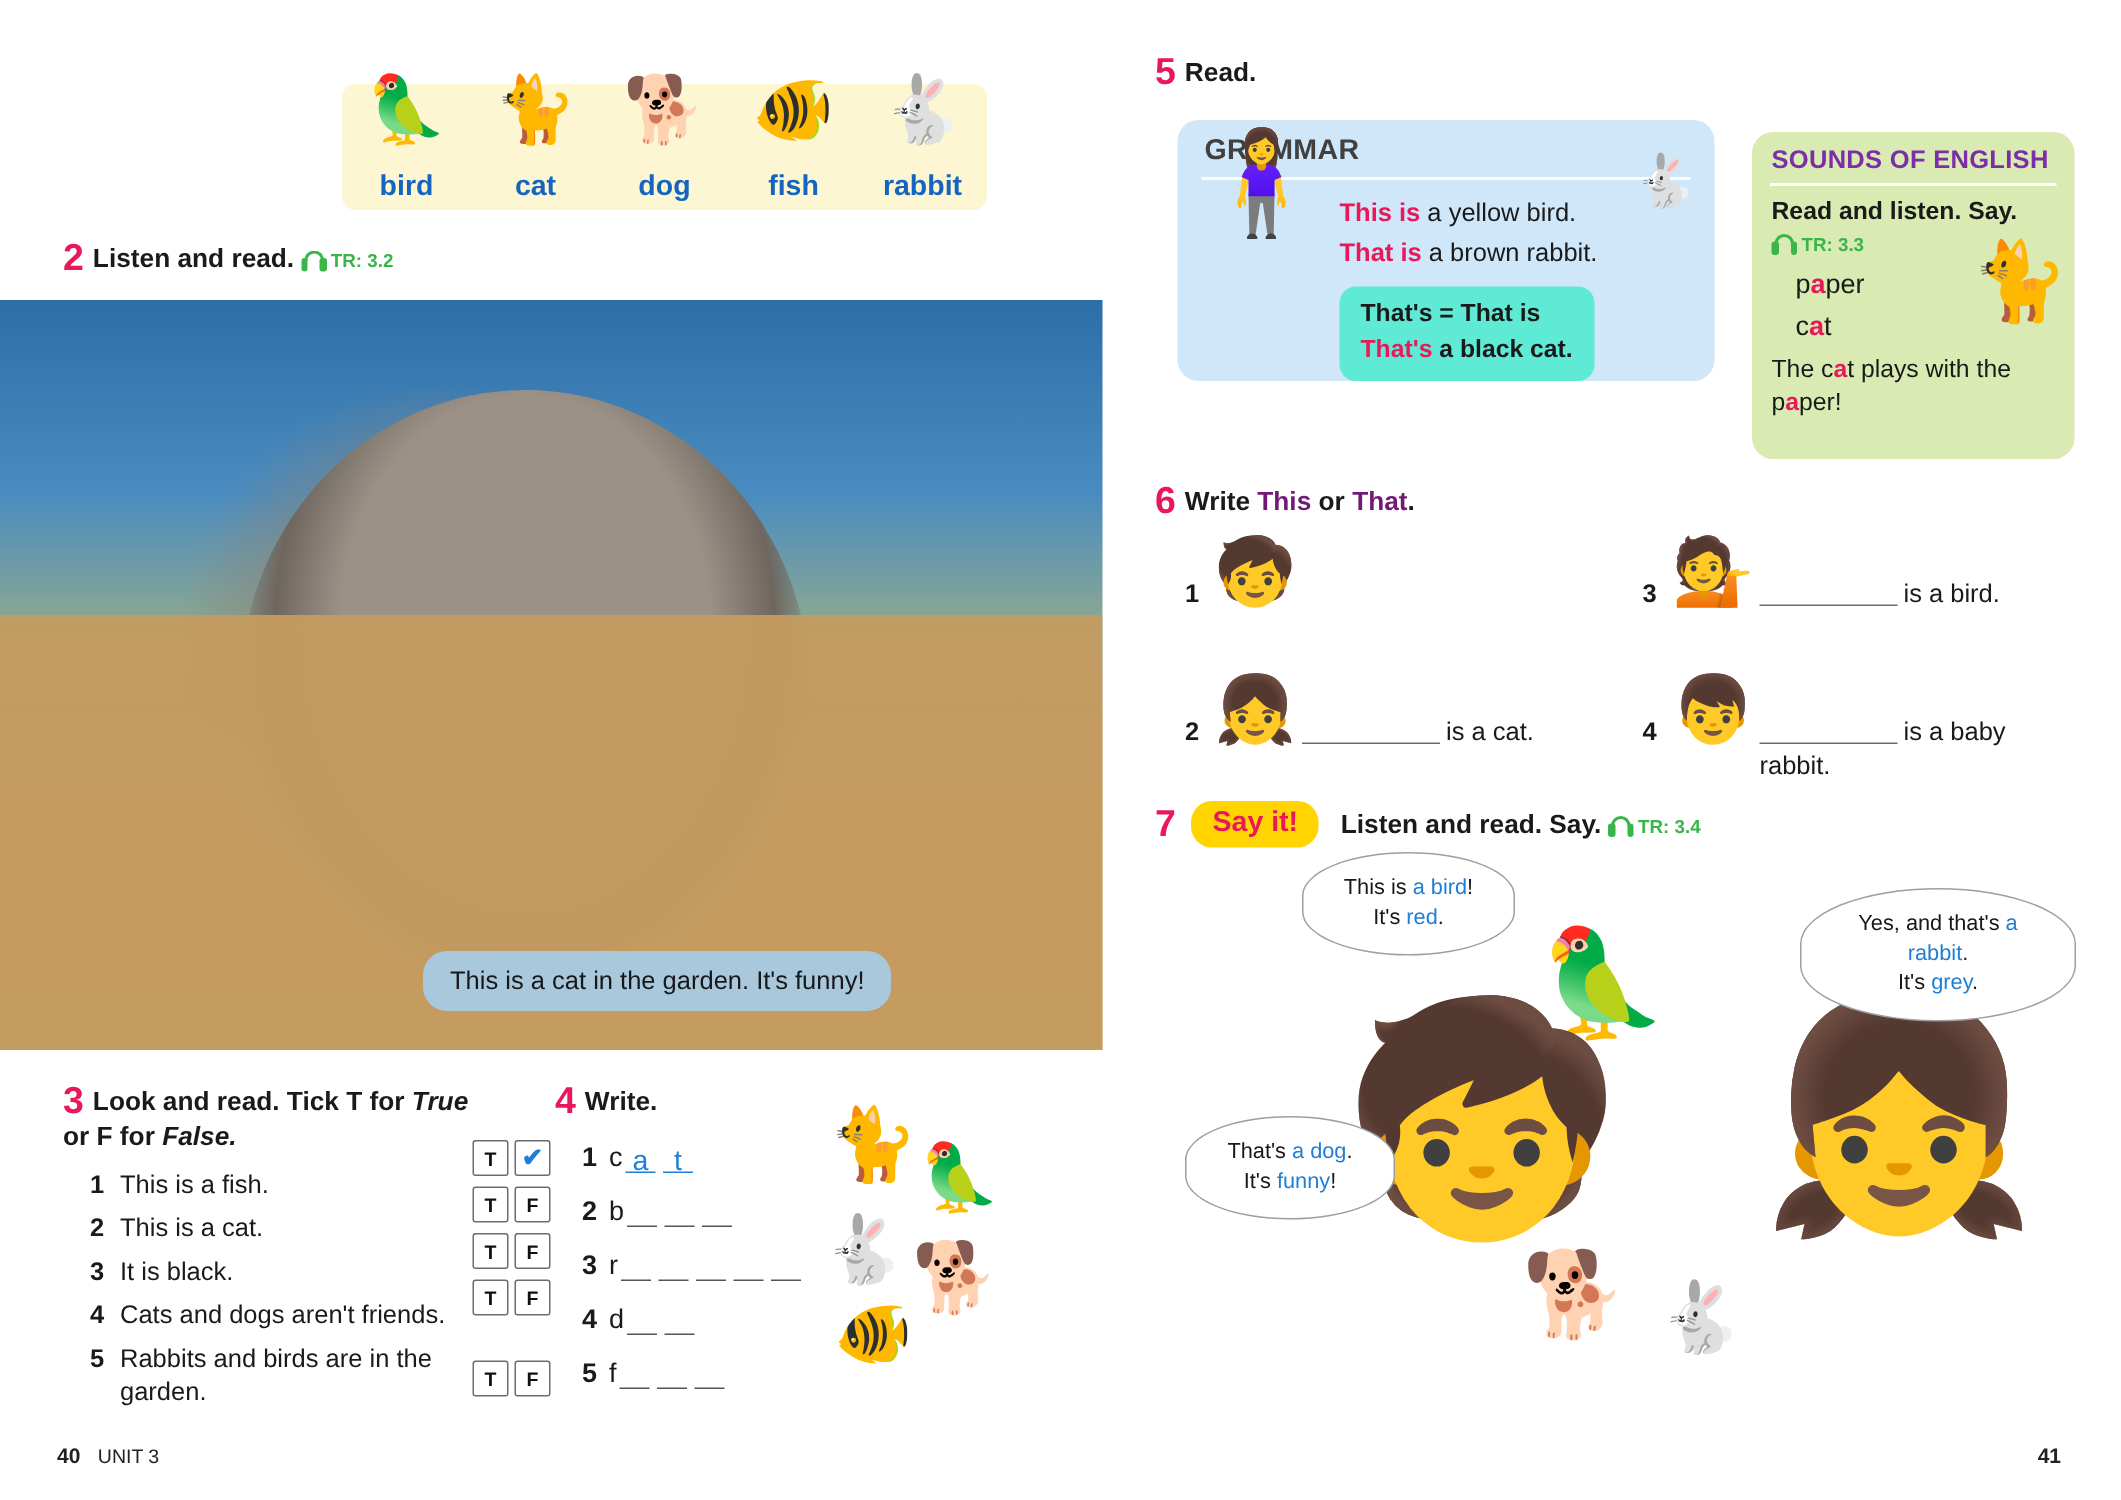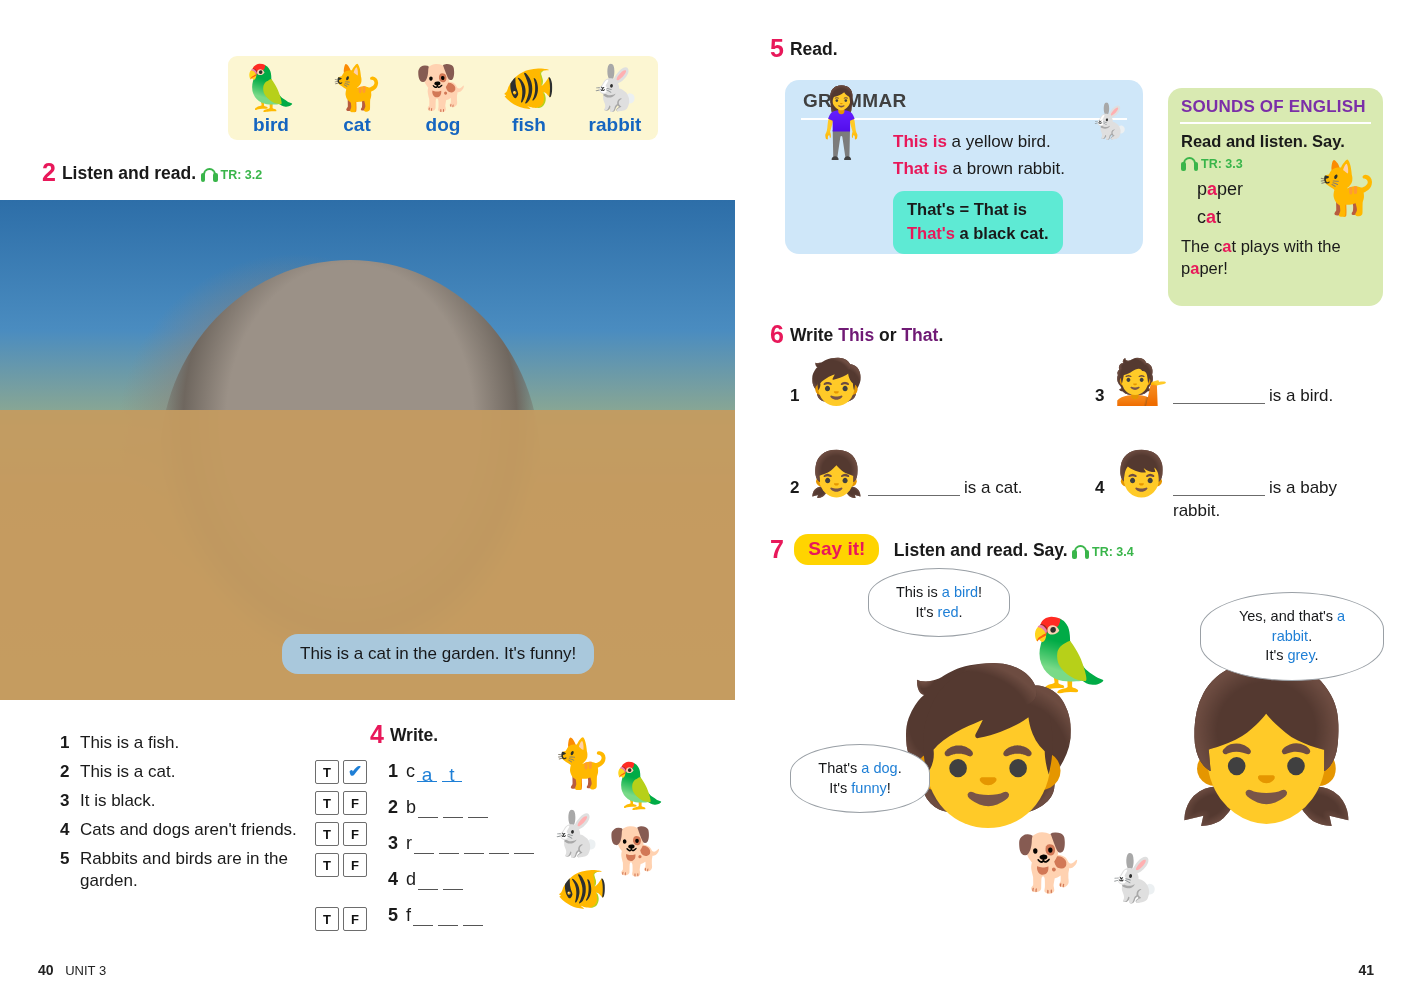--- a/index.html
+++ b/index.html
@@ -49,21 +49,21 @@
   .tr .lab{color:#39B54A;font-weight:bold;font-size:12.5px;}
 
   
   .vocab{
     position:absolute;left:228px;top:56px;width:430px;height:84px;
     background:#FCF6D2;border-radius:9px;
     display:flex;align-items:flex-end;justify-content:space-around;
   }
   .vocab .item{display:flex;flex-direction:column;align-items:center;width:80px;}
   .vocab .pic{height:58px;display:flex;align-items:flex-end;justify-content:center;font-size:44px;line-height:1;}
-  .vocab .wd{color:#1565C0;font-weight:bold;font-size:19px;margin-top:4px;margin-bottom:4px;text-align:center;}
+  .vocab .wd{color:#1565C0;font-weight:bold;font-size:19px;margin-top:18px;margin-bottom:4px;text-align:center;}
 
   
   .photo{
     position:absolute;left:0;top:200px;width:735px;height:500px;
     background:
       radial-gradient(circle at 40% 46%, #8d8378 0 14%, rgba(141,131,120,0) 34%),
       linear-gradient(#2d6ea8 0%, #4a8cc0 26%, #8fa98f 44%, #c9a164 60%, #cfa668 100%);
     overflow:hidden;
   }
   .photo .grass{
@@ -217,20 +217,24 @@
     </span>
   </div>
 
   <div class="photo">
     <div class="kitten"></div>
     <div class="grass"></div>
   </div>
   <div class="caption">This is a cat in the garden. It's funny!</div>
 
   <div style="position:absolute;left:42px;top:722px;width:280px;">
+    <div>
+      <span class="ex-num">3</span><span class="ex-head"><span>Look and read. Tick T for </span><span class="it">True</span>
+        <span>or F for </span><span class="it">False.</span></span>
+    </div>
     <ul class="q-list" style="margin-top:10px;margin-left:18px;">
       <li>
           <span class="n">1</span>
           <span>This is a fish.</span>
         </li>
       <li>
           <span class="n">2</span>
           <span>This is a cat.</span>
         </li>
       <li>

